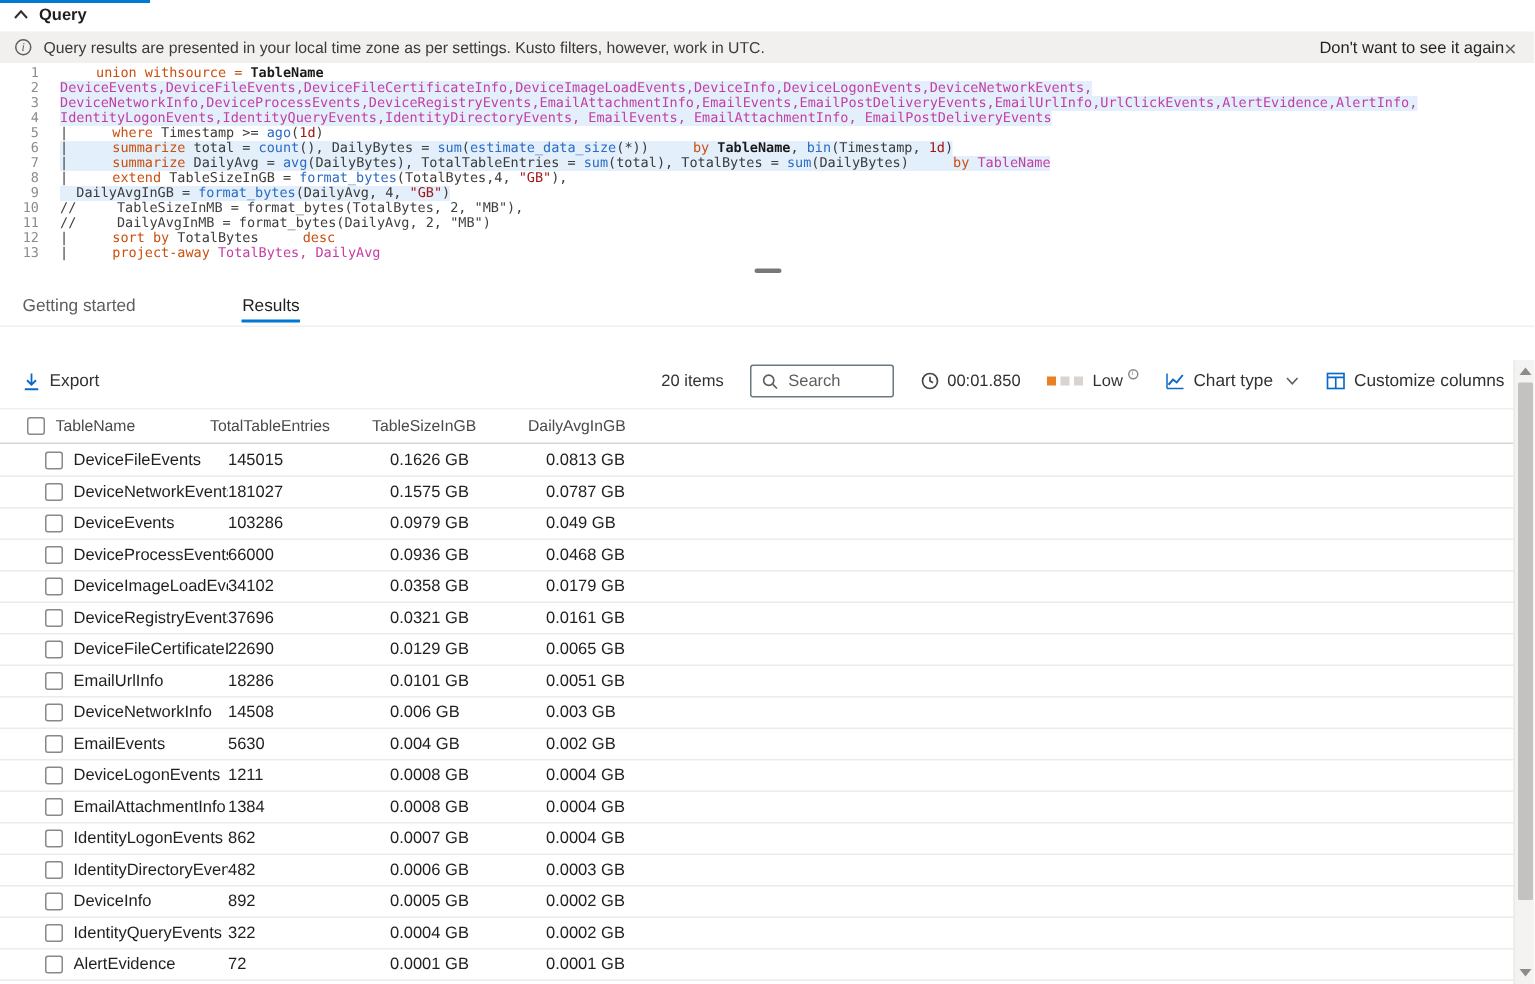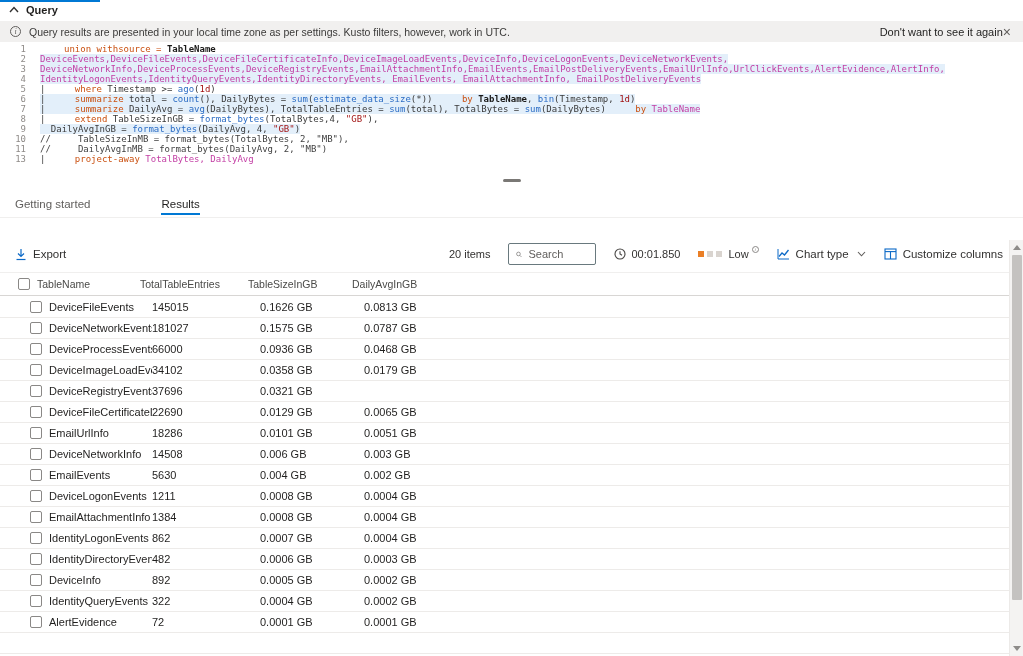--- a/index.html
+++ b/index.html
@@ -51,21 +51,21 @@
   .tab.active { color:#201f1e;margin-left:40px; }
   .tab.active::after { content:""; position:absolute; left:0; right:0; bottom:2px; height:2px; background:#0078d4; }
 
   
   .toolbar { position:absolute; top:240px; left:0; width:1009px; height:28px; display:flex; align-items:center;
              padding:0 6px 0 15px; font-size:11.5px; color:#323130; }
   .tb-btn { display:flex; align-items:center; gap:6px; cursor:pointer; white-space:nowrap; }
   .tb-btn svg { flex:none; }
   .tb-right { margin-left:auto; display:flex; align-items:center; gap:18px; }
   .items-count { font-size:11px; color:#323130; white-space:nowrap; }
-  .searchbox { display:flex; align-items:center; gap:6px; width:88px; height:22px; border:1px solid #69797e;
+  .searchbox { display:flex; align-items:center; gap:6px; width:96px; height:22px; border:1px solid #69797e;
                border-radius:2px; background:#fff; padding:0 7px; }
   .searchbox input { border:none; outline:none; width:60px; font-size:11px; color:#323130; background:transparent;
                      font-family:"Liberation Sans",sans-serif; }
   .searchbox input::placeholder { color:#605e5c; }
   .duration { display:flex; align-items:center; gap:5px; white-space:nowrap; font-size:11px; }
   .usage { display:flex; align-items:center; gap:2px; font-size:11px; white-space:nowrap; }
   .sq { width:6px; height:6px; background:#d9d4cf; display:inline-block; margin-right:1px; }
   .sq.s1 { background:#ea7f26; }
   .usage .lbl { margin-left:3px; }
   .sup-info { width:7px; height:7px; border:1px solid #8a8886; border-radius:50%; font-size:5px; line-height:5px;
@@ -152,20 +152,24 @@
       </div>
       <div class="code-line">
         <span class="ln">10</span>
         <span class="ct"><span class="tok-cm">//     TableSizeInMB = format_bytes(TotalBytes, 2, "MB"),</span></span>
       </div>
       <div class="code-line">
         <span class="ln">11</span>
         <span class="ct"><span class="tok-cm">//     DailyAvgInMB = format_bytes(DailyAvg, 2, "MB")</span></span>
       </div>
       <div class="code-line">
+        <span class="ln">12</span>
+        <span class="ct"><span class="tok-pl">| </span><span class="tok-kw">sort by </span><span class="tok-pl">TotalBytes </span><span class="tok-kw">desc</span></span>
+      </div>
+      <div class="code-line">
         <span class="ln">13</span>
         <span class="ct"><span class="tok-pl">| </span><span class="tok-kw">project-away </span><span class="tok-tb">TotalBytes, DailyAvg</span></span>
       </div>
     </div>
 
   <div class="splitter"></div>
 
   <div class="tabs">
     <div class="tab">
       <span>Getting started</span>
@@ -260,20 +264,29 @@
         </div>
         <div class="cell">DeviceNetworkEvents</div>
         <div class="cell">181027</div>
         <div class="cell">0.1575 GB</div>
         <div class="cell">0.0787 GB</div>
       </div>
       <div class="grid-row">
         <div>
           <div class="checkbox"></div>
         </div>
+        <div class="cell">DeviceEvents</div>
+        <div class="cell">103286</div>
+        <div class="cell">0.0979 GB</div>
+        <div class="cell">0.049 GB</div>
+      </div>
+      <div class="grid-row">
+        <div>
+          <div class="checkbox"></div>
+        </div>
         <div class="cell">DeviceProcessEvents</div>
         <div class="cell">66000</div>
         <div class="cell">0.0936 GB</div>
         <div class="cell">0.0468 GB</div>
       </div>
       <div class="grid-row">
         <div>
           <div class="checkbox"></div>
         </div>
         <div class="cell">DeviceImageLoadEvents</div>
@@ -281,20 +294,21 @@
         <div class="cell">0.0358 GB</div>
         <div class="cell">0.0179 GB</div>
       </div>
       <div class="grid-row">
         <div>
           <div class="checkbox"></div>
         </div>
         <div class="cell">DeviceRegistryEvents</div>
         <div class="cell">37696</div>
         <div class="cell">0.0321 GB</div>
+        <div class="cell">0.0161 GB</div>
       </div>
       <div class="grid-row">
         <div>
           <div class="checkbox"></div>
         </div>
         <div class="cell">DeviceFileCertificateInfo</div>
         <div class="cell">22690</div>
         <div class="cell">0.0129 GB</div>
         <div class="cell">0.0065 GB</div>
       </div>

